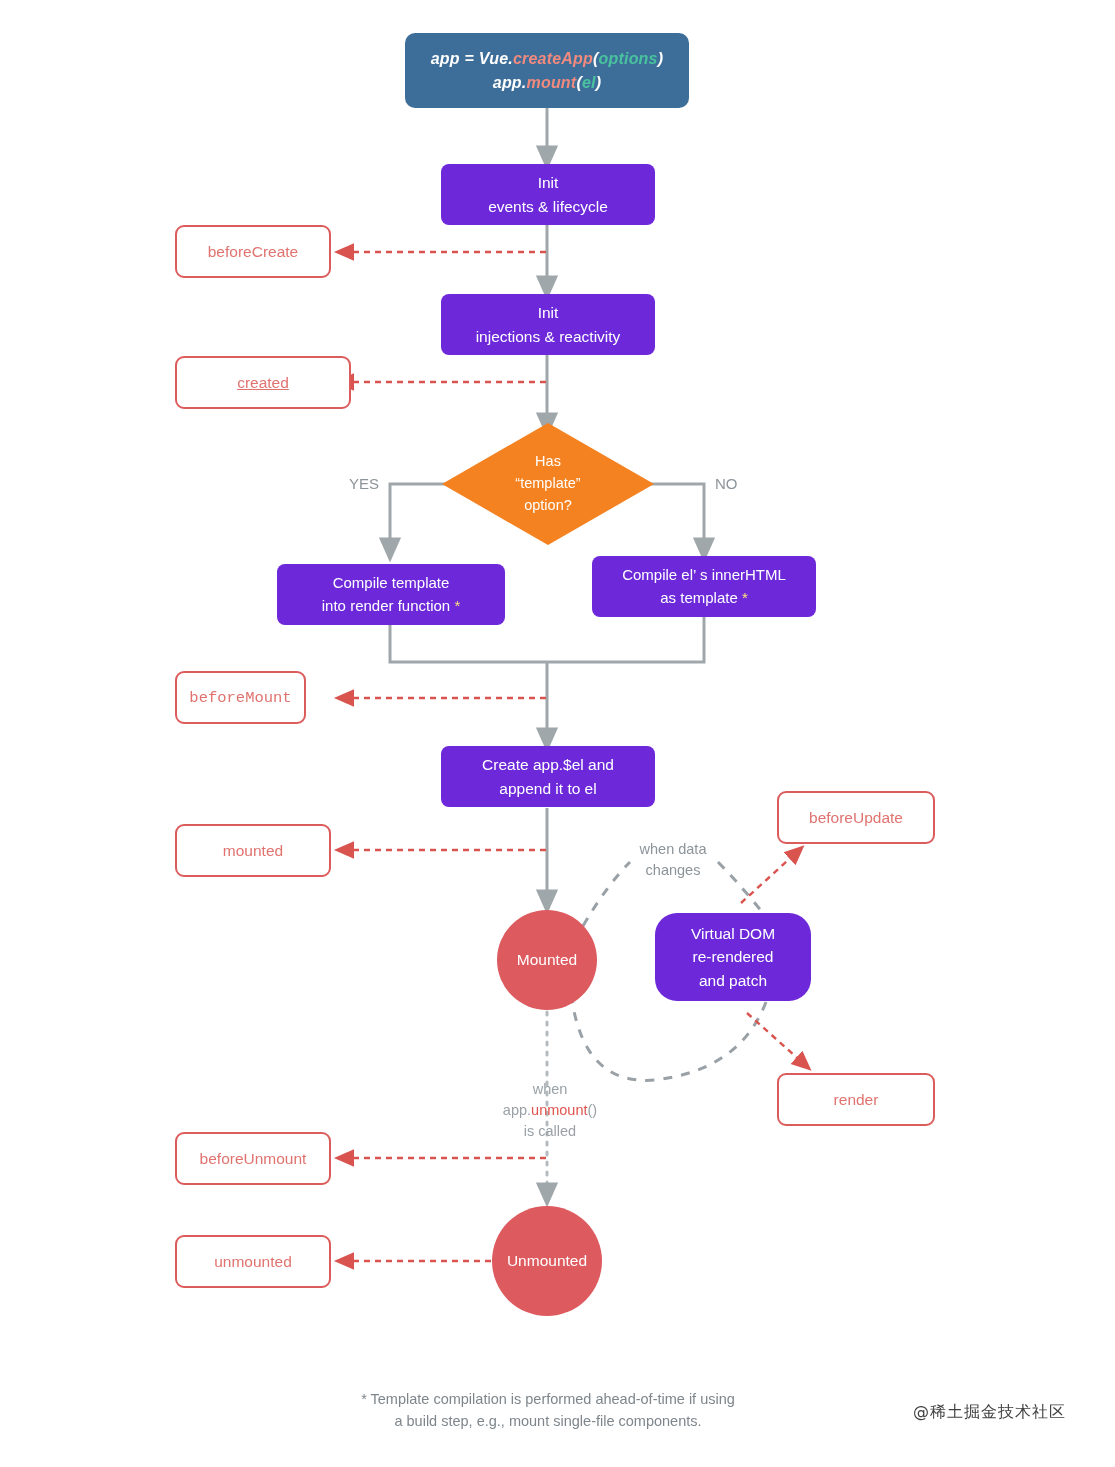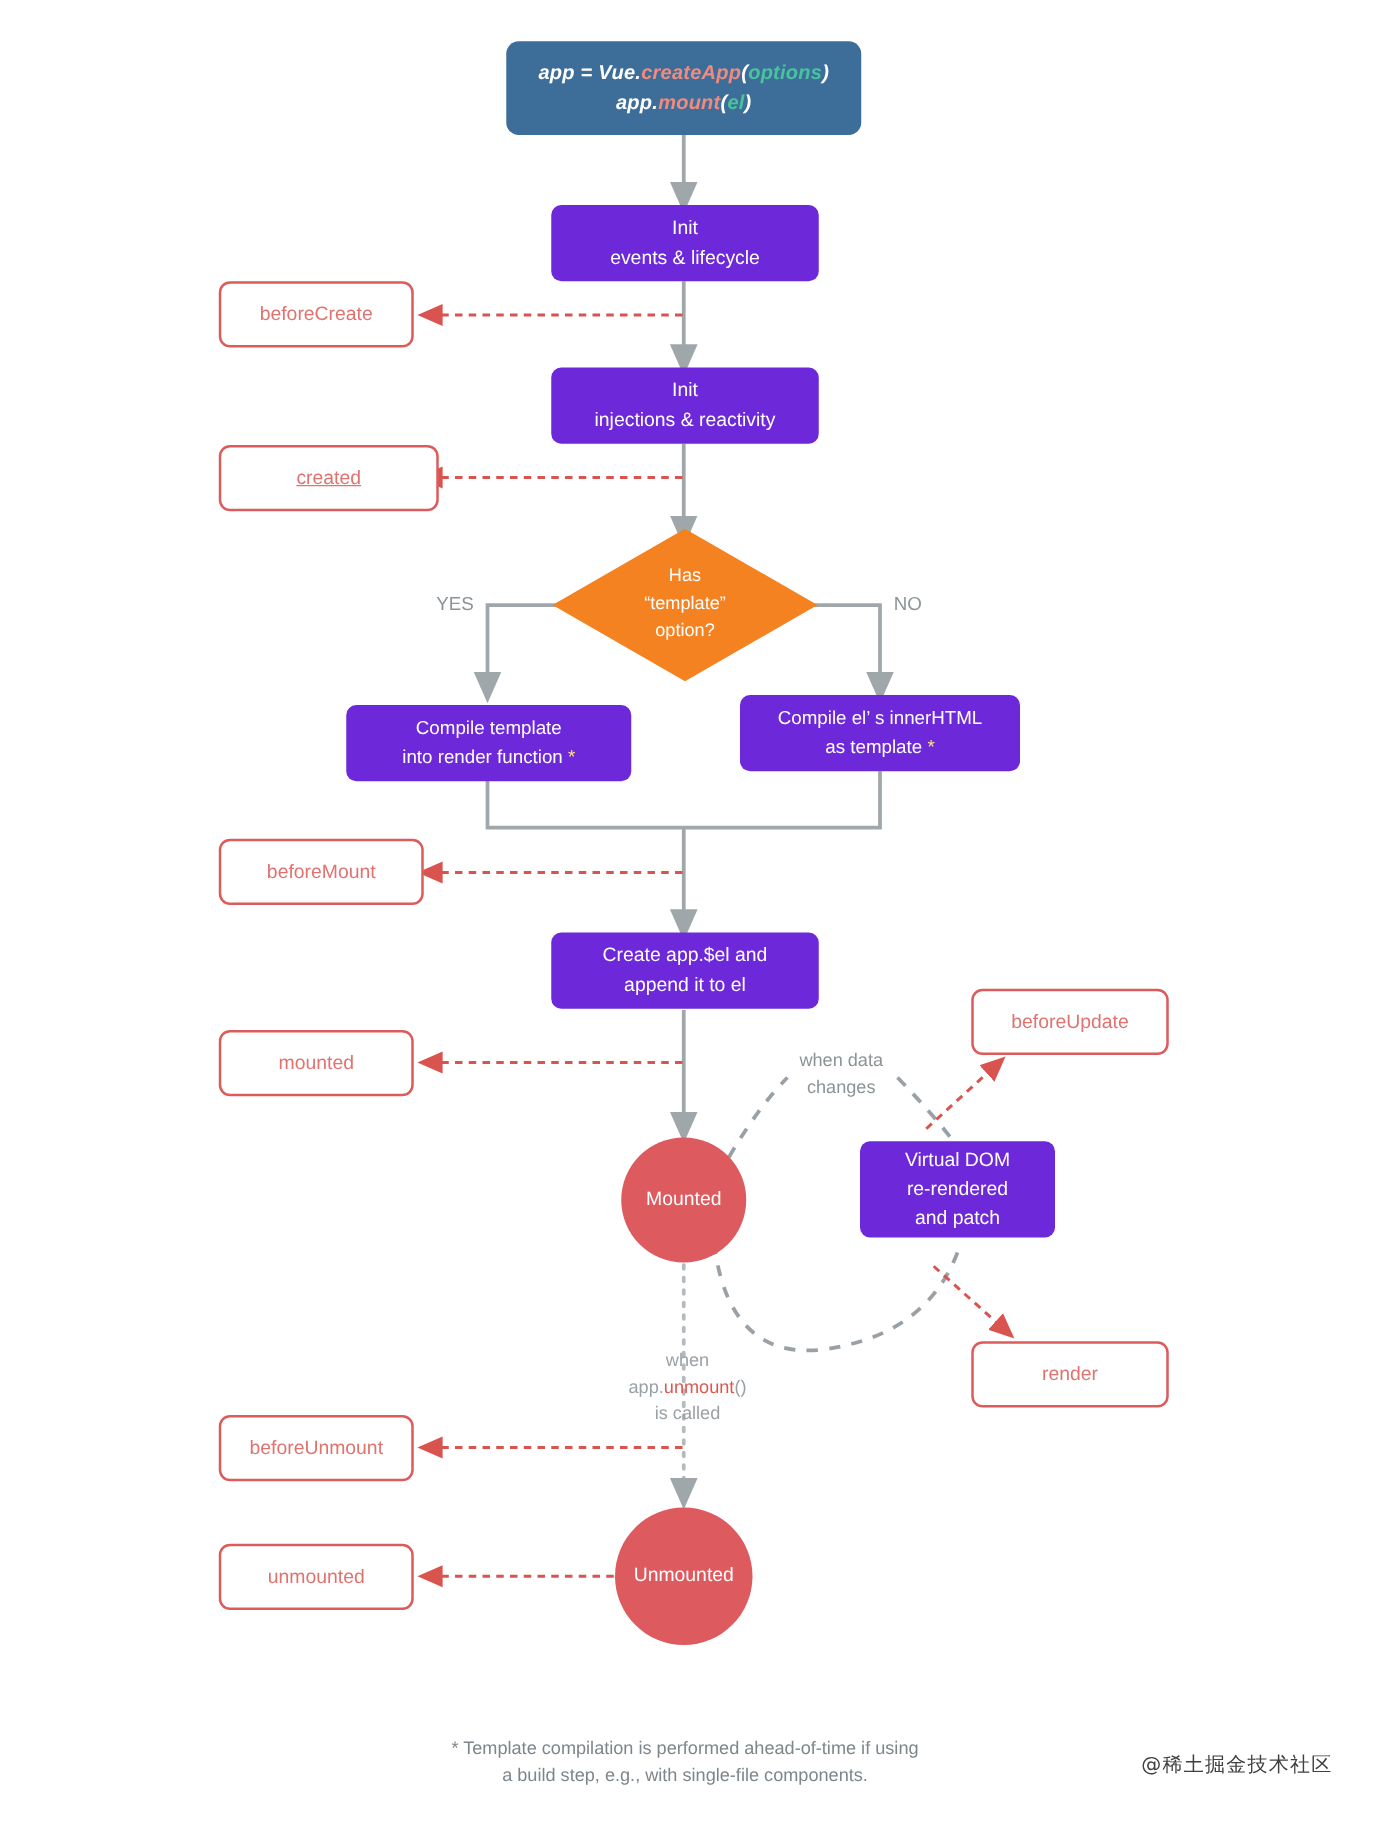--- a/index.html
+++ b/index.html
@@ -166,44 +166,44 @@
   </div>
 
   <div class="node green-box small" style="left:592px; top:556px; width:224px; height:61px;">
     <div style="white-space:pre-line;"><span>Compile el’  s innerHTML
 as template </span><span class="star">*</span></div>
   </div>
 
   <div class="node green-box" style="left:441px; top:746px; width:214px; height:61px; white-space:pre-line;">Create app.$el and
 append it to el</div>
 
-  <div class="node green-box" style="left:688px; top:913px; width:156px; height:77px; white-space:pre-line;">Virtual DOM
+  <div class="node green-box" style="left:655px; top:913px; width:156px; height:88px; white-space:pre-line;border-radius:22px;">Virtual DOM
 re-rendered
 and patch</div>
 
   <div class="node circle" style="left:497px; top:910px; width:100px; height:100px;">Mounted</div>
 
   <div class="node circle" style="left:492px; top:1206px; width:110px; height:110px;">Unmounted</div>
 
   <div class="node hook-box" style="left:175px; top:225px; width:156px; height:53px;">beforeCreate</div>
   <div class="node hook-box" style="left:175px; top:356px; width:176px; height:53px;text-decoration:underline;">created</div>
-  <div class="node hook-box" style="left:175px; top:671px; width:164px; height:53px;">beforeMount</div>
+  <div class="node hook-box" style="left:175px; top:671px; width:131px; height:53px;font-family:Liberation Mono, monospace;">beforeMount</div>
   <div class="node hook-box" style="left:175px; top:824px; width:156px; height:53px;">mounted</div>
   <div class="node hook-box" style="left:175px; top:1132px; width:156px; height:53px;">beforeUnmount</div>
   <div class="node hook-box" style="left:175px; top:1235px; width:156px; height:53px;">unmounted</div>
 
   <div class="node hook-box" style="left:777px; top:791px; width:158px; height:53px;">beforeUpdate</div>
   <div class="node hook-box" style="left:777px; top:1073px; width:158px; height:53px;">render</div>
 
   <div class="edge-label" style="left:612px; top:839px; width:122px;">when data
 changes</div>
 
   <div class="edge-label" style="left:470px; top:1058px; width:160px;">
     <span class="muted-tok">when
 app.</span><span class="unmount-tok">unmount</span><span class="muted-tok">()</span><br><span class="muted-tok">is called</span>
   </div>
 
   <div class="footnote" style="left:308px; top:1388px; width:480px;">* Template compilation is performed ahead-of-time if using
-a build step, e.g., with single-file components.</div>
+a build step, e.g., mount single-file components.</div>
 
   <div class="watermark" style="left:913px; top:1402px;">@稀土掘金技术社区</div>
 
 </div>
 
 </body></html>

